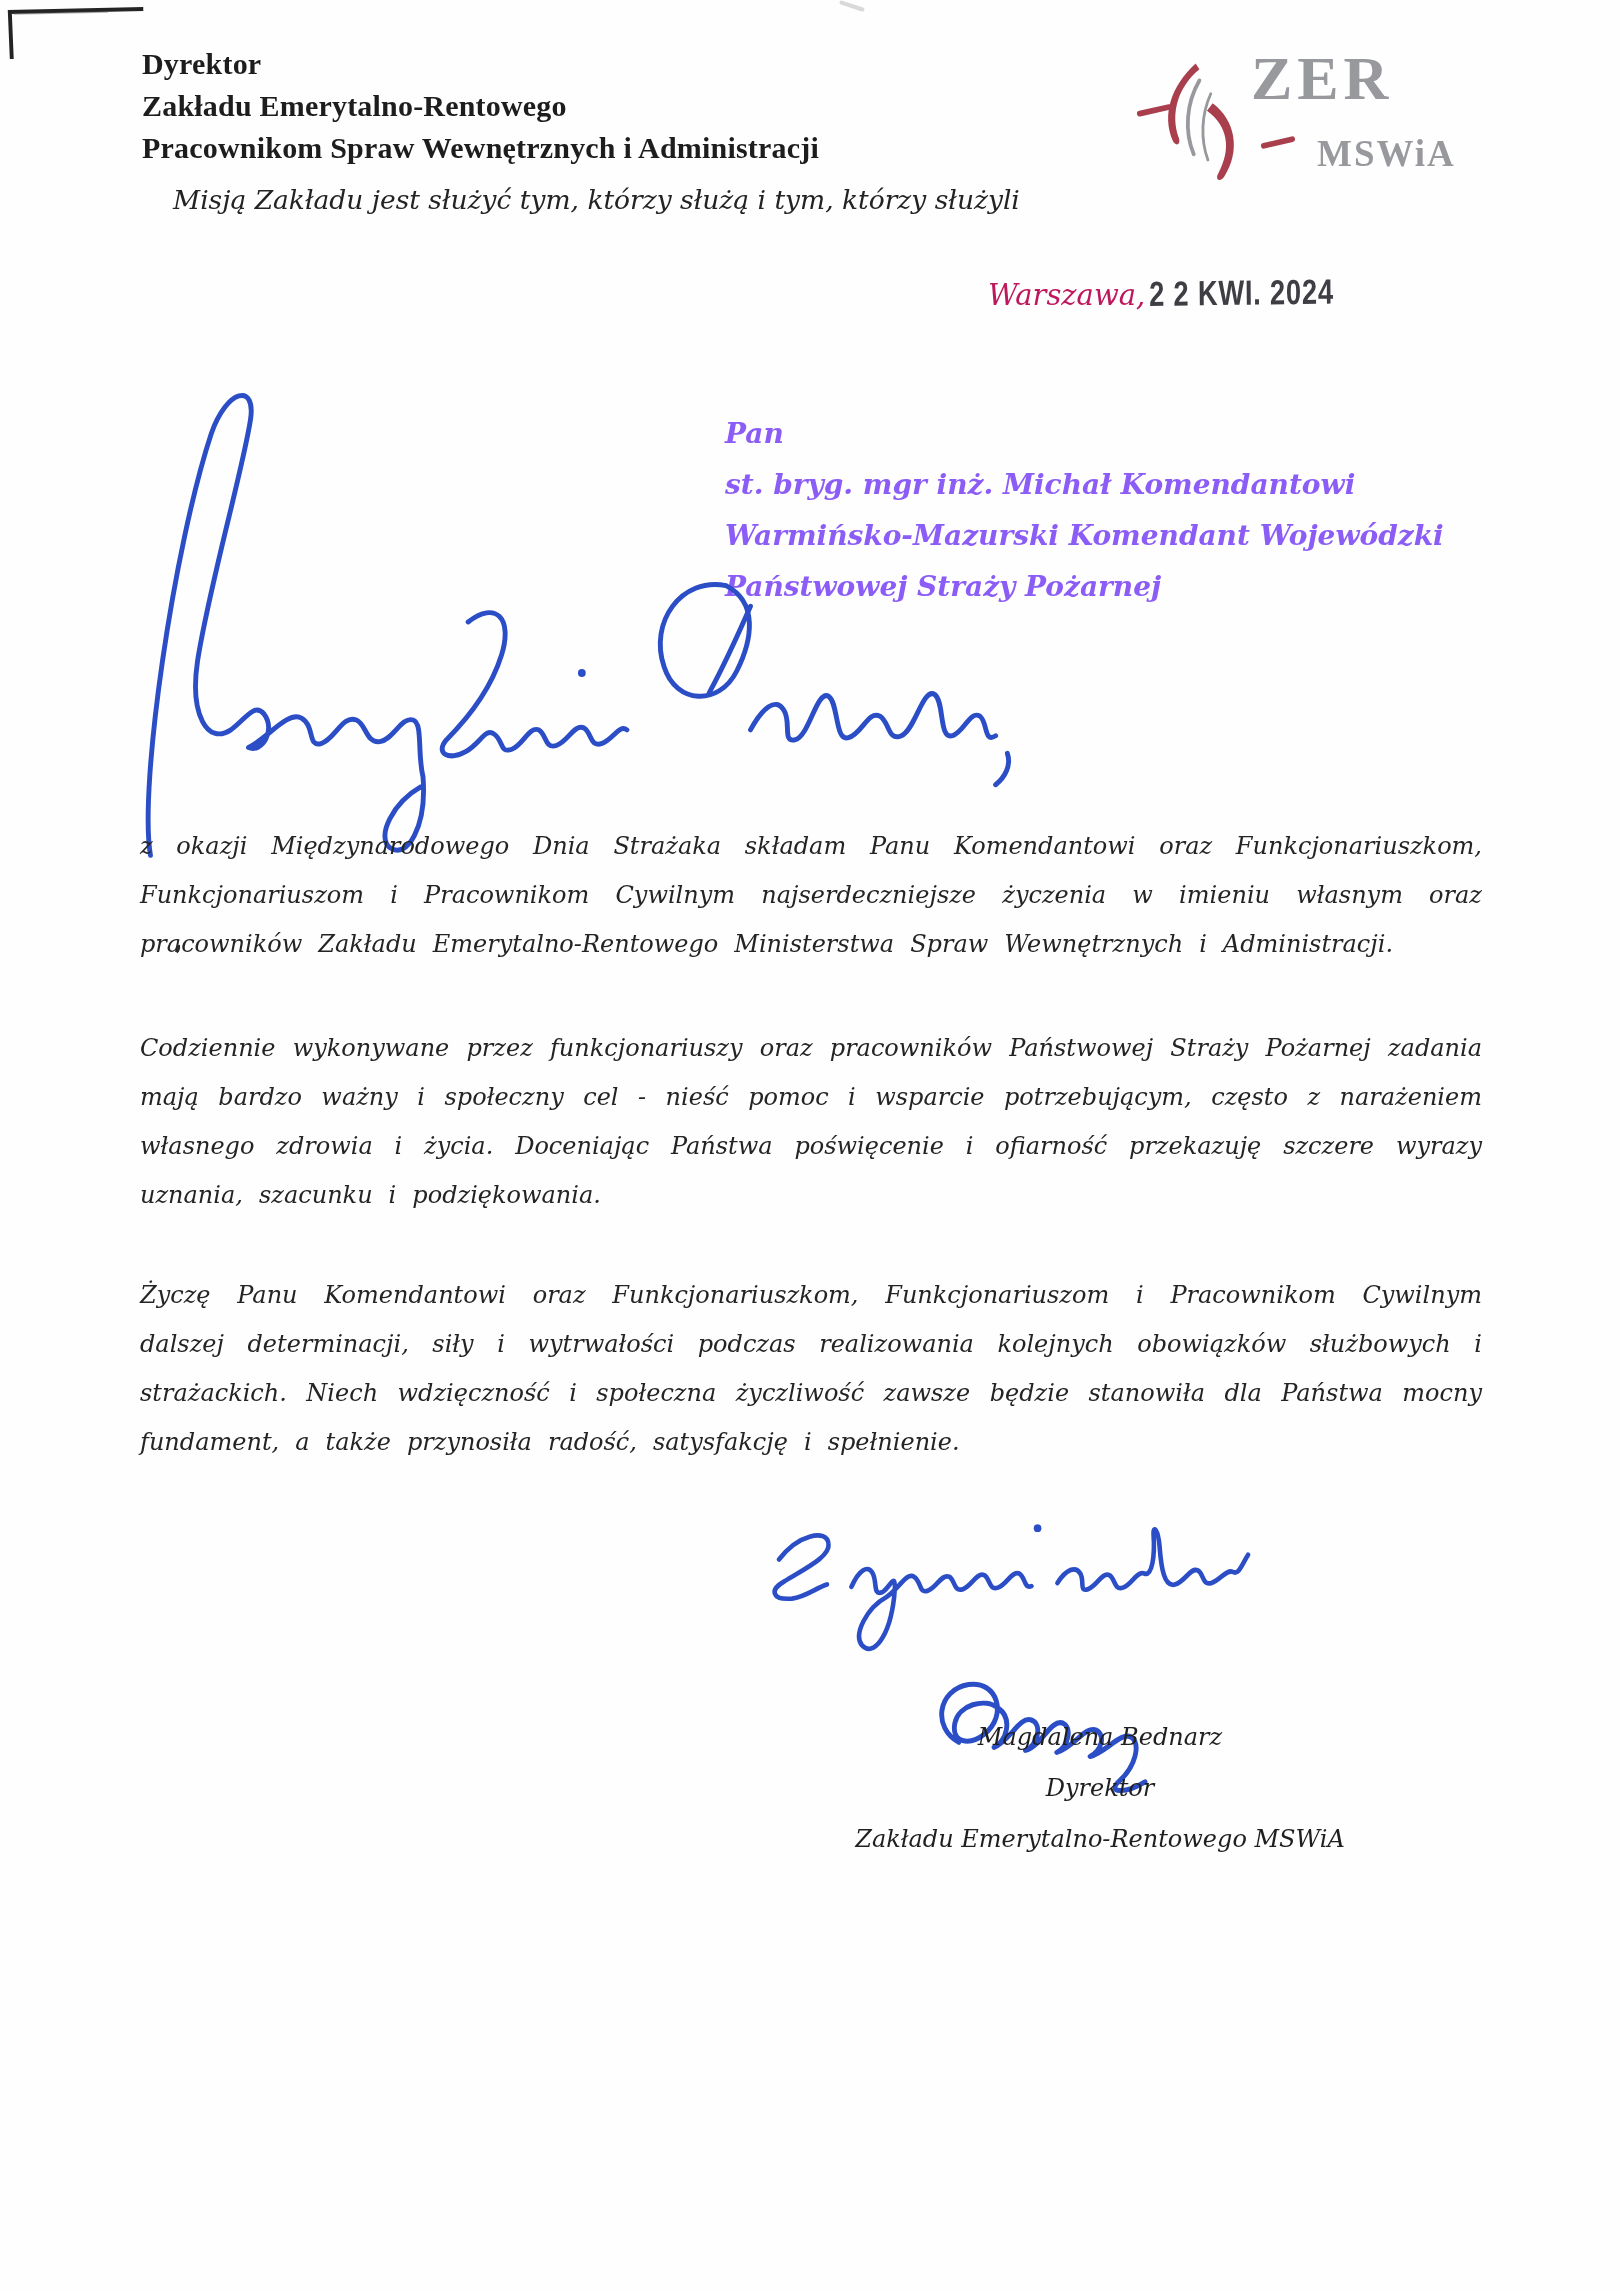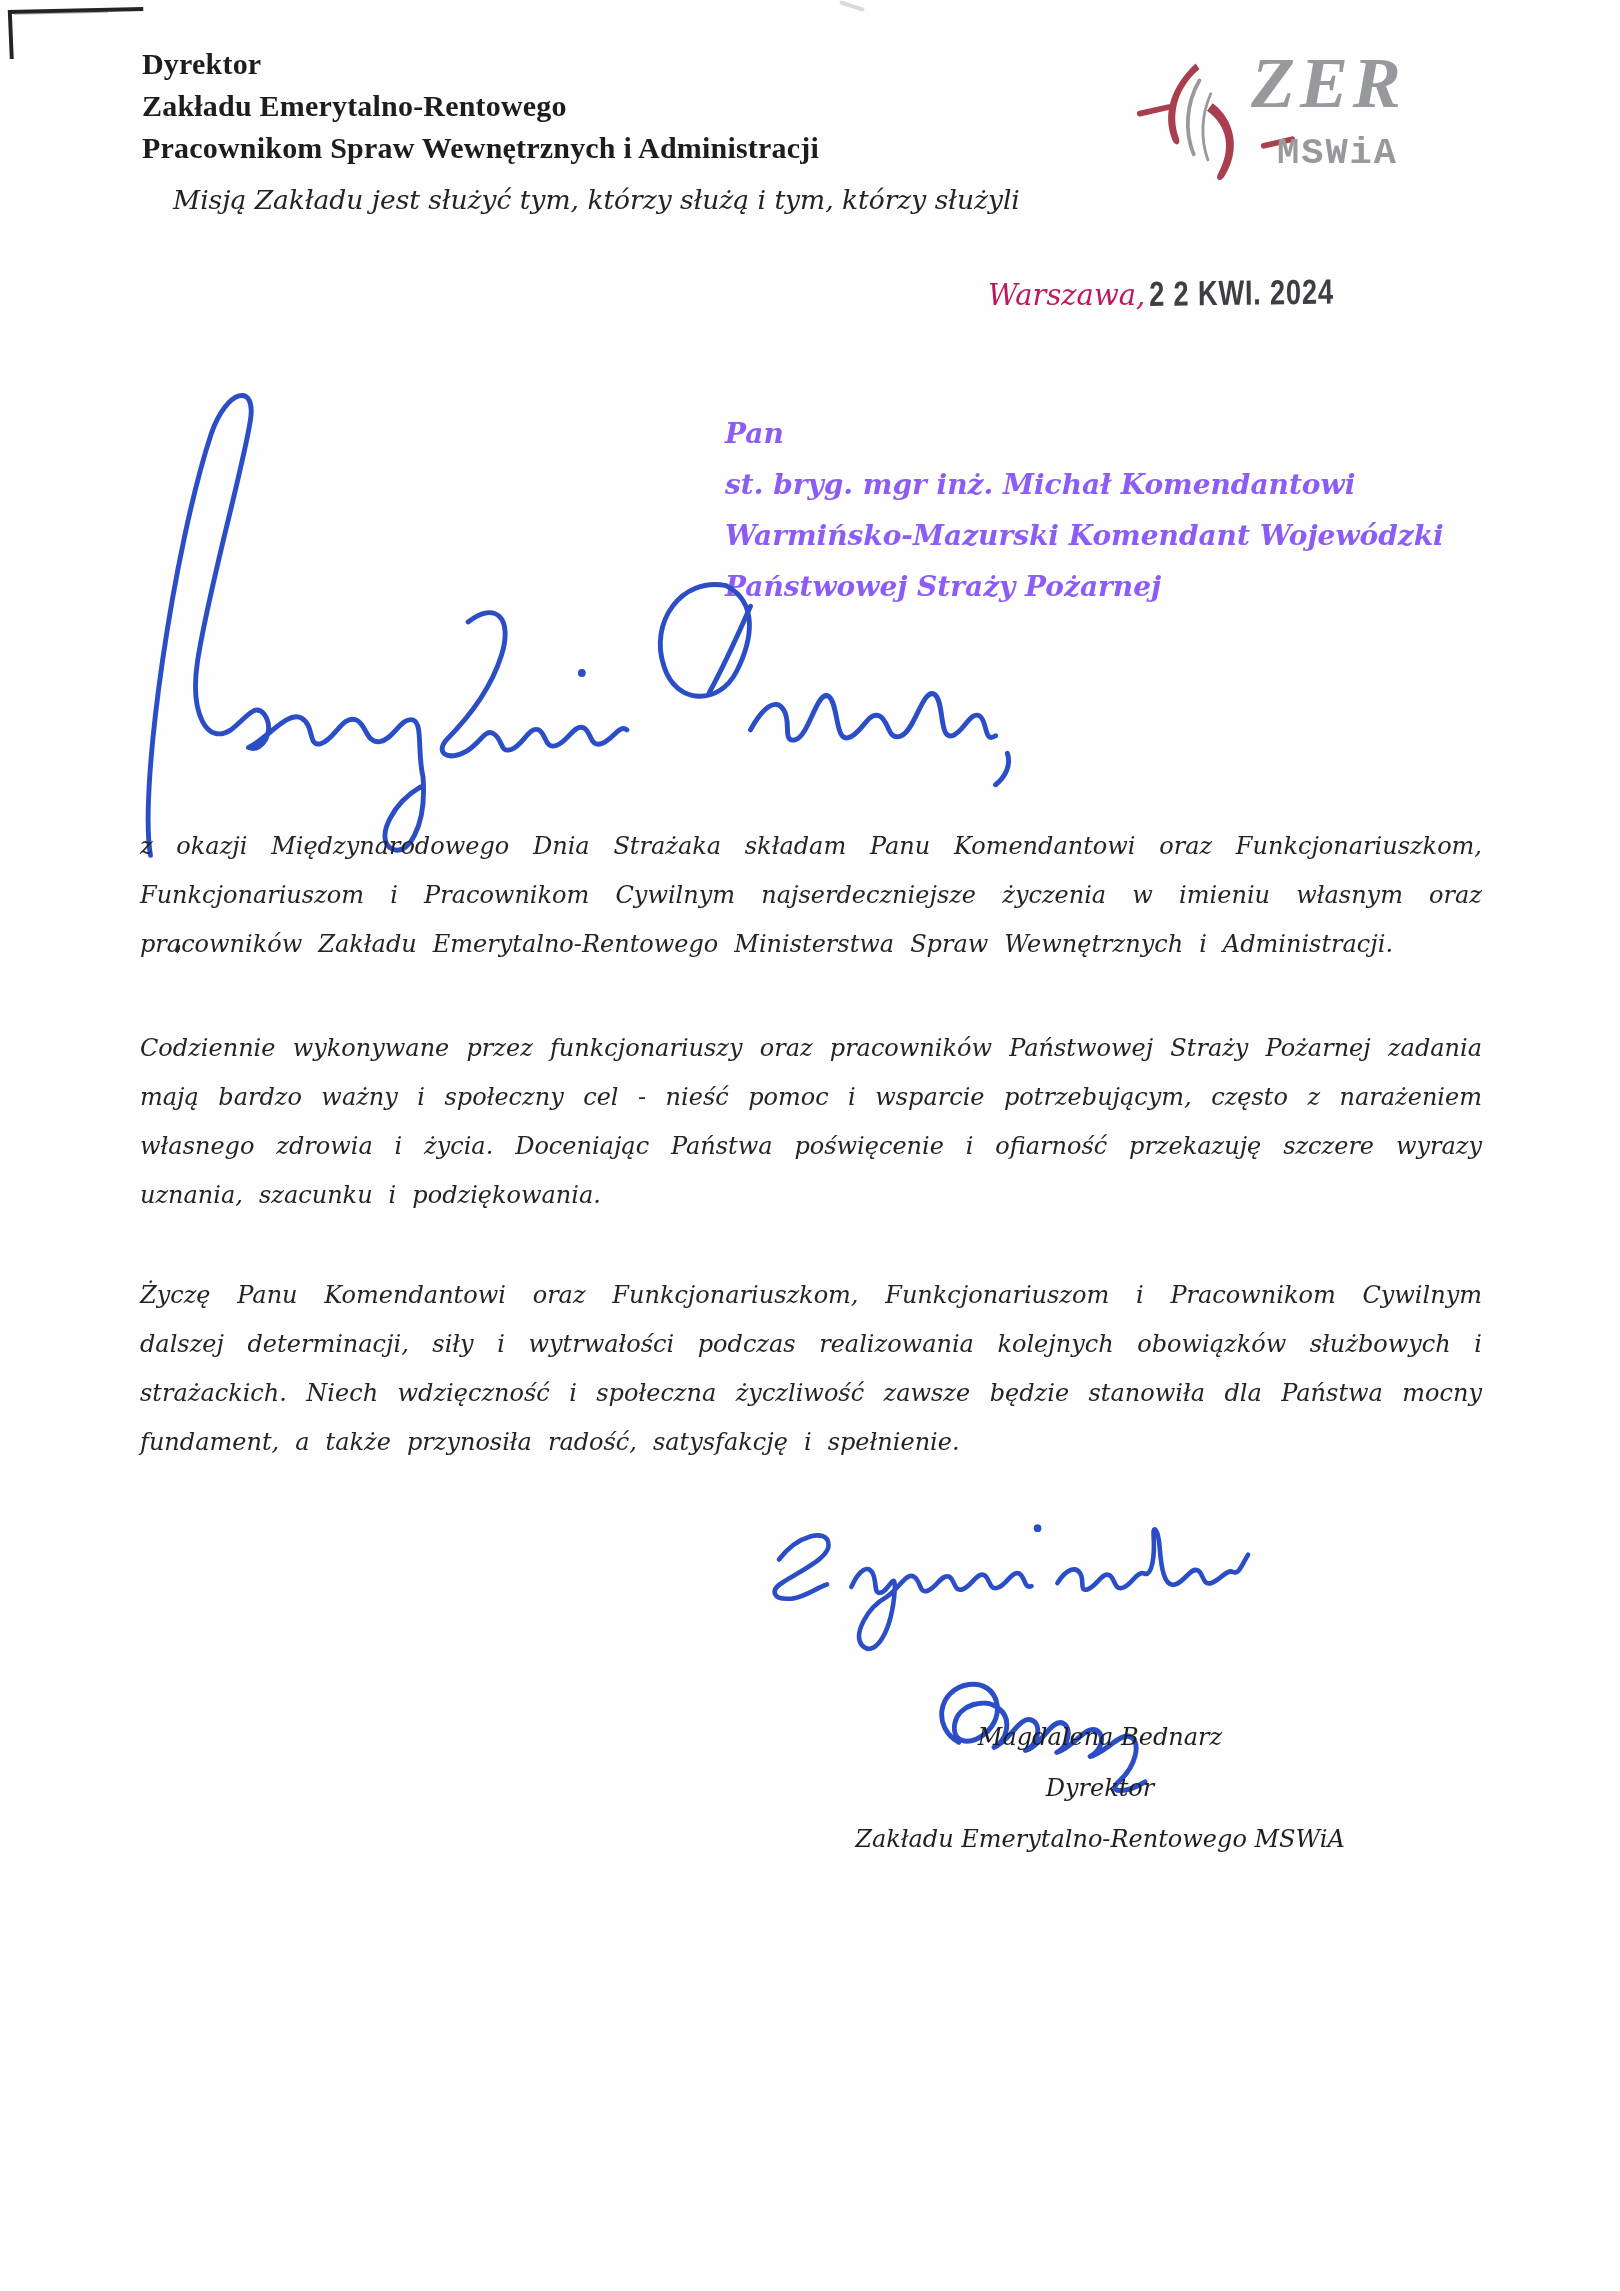--- a/index.html
+++ b/index.html
@@ -14,22 +14,22 @@
   }
   .abs{position:absolute;}
 
   
   .sender{left:142px;top:43px;font-family:"Liberation Serif", serif;
     font-weight:bold;font-size:30px;line-height:42px;color:#1d1d1d;letter-spacing:0.2px;}
   .mission{left:142px;top:184px;font-style:italic;font-size:26.5px;color:#232323;margin-left:31px;}
 
   
   .logo-zer{left:1251px;top:47px;font-family:"Liberation Serif", serif;
-    font-weight:bold;font-size:72px;letter-spacing:4.9px;color:var(--logo-gray,#97999d);line-height:1;font-style:italic;}
-  .logo-mswia{left:1277px;top:135px;font-family:Liberation Mono, monospace;
+    font-weight:bold;font-size:62px;letter-spacing:4.9px;color:var(--logo-gray,#97999d);line-height:1;}
+  .logo-mswia{left:1317px;top:135px;font-family:Liberation Serif, serif;
     font-weight:bold;font-size:37px;letter-spacing:2px;color:var(--logo-gray,#97999d);line-height:1;}
   .flame{left:1125px;top:54px;width:181px;height:142px;}
 
   
   .date-city{left:988px;top:278px;font-style:italic;font-size:29px;color:#be185d;}
   .date-stamp{left:1149px;top:274px;font-family:"Liberation Sans", sans-serif;
     font-weight:bold;font-size:35px;letter-spacing:1px;color:var(--stamp,#3e3e44);
     transform:scaleX(.78) rotate(-.6deg);transform-origin:left top;white-space:nowrap;}
 
   

